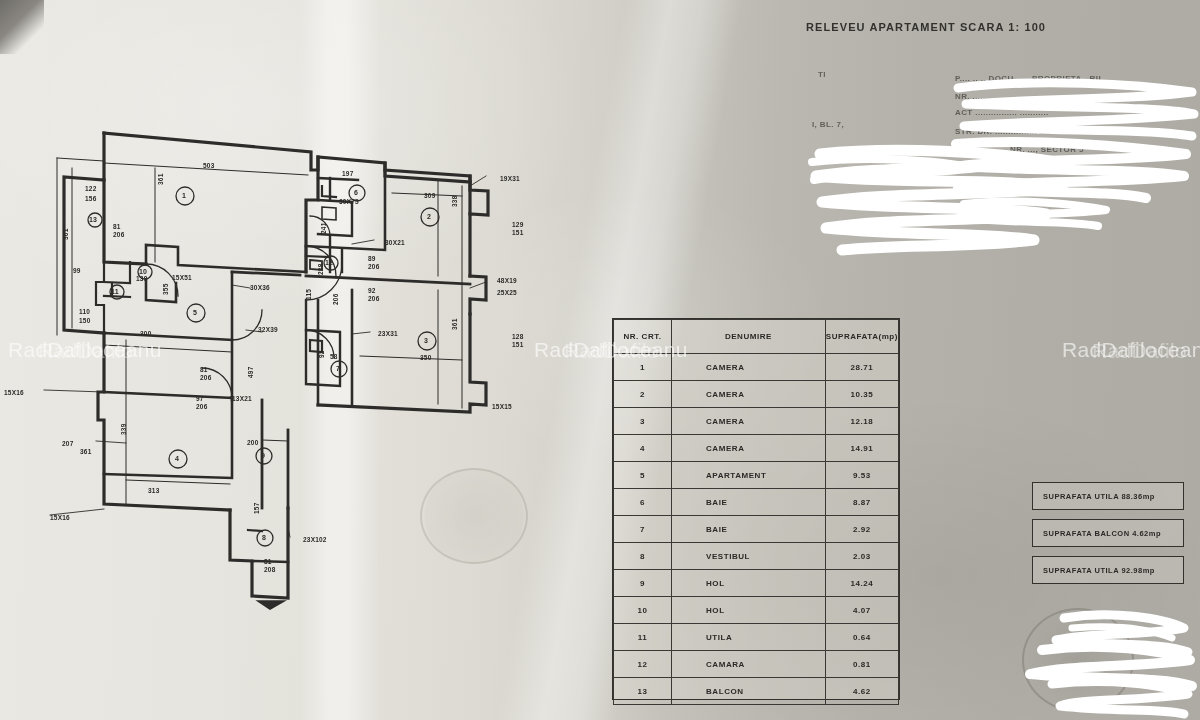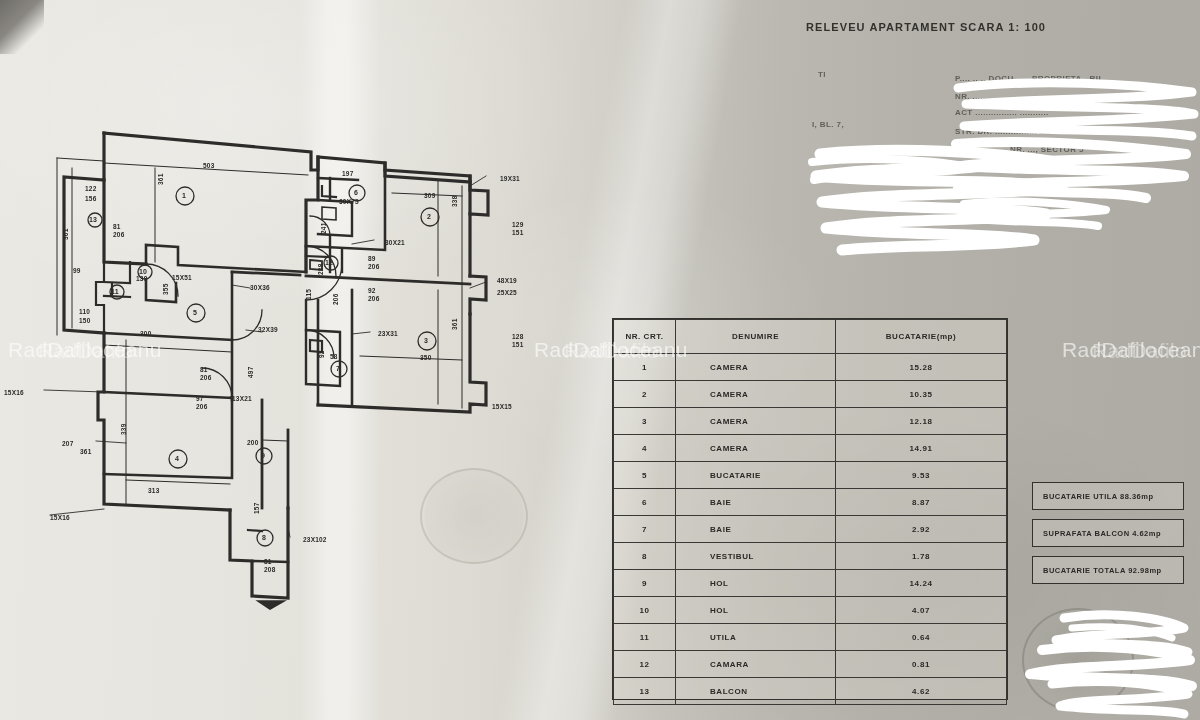--- a/index.html
+++ b/index.html
@@ -67,21 +67,21 @@
 
   
   .faint {
     position:absolute; color:#4a4845; font-size:8px; font-weight:700;
     letter-spacing:.4px; white-space:nowrap; opacity:.78;
   }
 
   
   #schedule {
     position:absolute; left:612px; top:318px;
-    width:396px; height:382px;
+    width:288px; height:382px;
     border:1.5px solid #33312e;
     background:rgba(225,223,216,0.35);
   }
   #schedule table { width:100%; height:100%; border-collapse:collapse; }
   #schedule th, #schedule td {
     border:1px solid #3a3835;
     color:#2b2927;
     font-size:8px;
     font-weight:700;
     letter-spacing:.55px;
@@ -378,63 +378,63 @@
   </div>
 
 <div id="paper-stamp"></div>
 
 <div id="schedule">
   <table>
     <thead>
       <tr>
         <th class="c-nr">NR. CRT.</th>
         <th class="c-name" style="text-align:center;padding-left:0">DENUMIRE</th>
-        <th class="c-area">BUCATARIE(mp)</th>
+        <th class="c-area">SUPRAFATA(mp)</th>
       </tr>
     </thead>
     <tbody id="schedule-body">
         <tr>
           <td class="c-nr">1</td>
           <td class="c-name">CAMERA</td>
-          <td class="c-area">15.28</td>
+          <td class="c-area">28.71</td>
         </tr>
         <tr>
           <td class="c-nr">2</td>
           <td class="c-name">CAMERA</td>
           <td class="c-area">10.35</td>
         </tr>
         <tr>
           <td class="c-nr">3</td>
           <td class="c-name">CAMERA</td>
           <td class="c-area">12.18</td>
         </tr>
         <tr>
           <td class="c-nr">4</td>
           <td class="c-name">CAMERA</td>
           <td class="c-area">14.91</td>
         </tr>
         <tr>
           <td class="c-nr">5</td>
-          <td class="c-name">BUCATARIE</td>
+          <td class="c-name">APARTAMENT</td>
           <td class="c-area">9.53</td>
         </tr>
         <tr>
           <td class="c-nr">6</td>
           <td class="c-name">BAIE</td>
           <td class="c-area">8.87</td>
         </tr>
         <tr>
           <td class="c-nr">7</td>
           <td class="c-name">BAIE</td>
           <td class="c-area">2.92</td>
         </tr>
         <tr>
           <td class="c-nr">8</td>
           <td class="c-name">VESTIBUL</td>
-          <td class="c-area">1.78</td>
+          <td class="c-area">2.03</td>
         </tr>
         <tr>
           <td class="c-nr">9</td>
           <td class="c-name">HOL</td>
           <td class="c-area">14.24</td>
         </tr>
         <tr>
           <td class="c-nr">10</td>
           <td class="c-name">HOL</td>
           <td class="c-area">4.07</td>
@@ -452,27 +452,27 @@
         <tr>
           <td class="c-nr">13</td>
           <td class="c-name">BALCON</td>
           <td class="c-area">4.62</td>
         </tr>
       </tbody>
   </table>
 </div>
 
 <div class="summary-box" id="sum-0">
-  <span>BUCATARIE UTILA  88.36mp</span>
+  <span>SUPRAFATA UTILA  88.36mp</span>
 </div>
 <div class="summary-box" id="sum-1">
   <span>SUPRAFATA BALCON  4.62mp</span>
 </div>
 <div class="summary-box" id="sum-2">
-  <span>BUCATARIE TOTALA  92.98mp</span>
+  <span>SUPRAFATA UTILA  92.98mp</span>
 </div>
 
 <div id="stamp-br"></div>
 <svg class="scribble" style="left:1012px;top:600px;width:188px;height:120px;" viewBox="0 0 188 120">
   <g stroke="#ffffff" fill="none" stroke-linecap="round" stroke-linejoin="round">
     <path stroke-width="9" d="M52 18 C 100 10, 150 18, 172 28 C 130 36, 80 32, 44 40 C 96 46, 150 42, 176 52"></path>
     <path stroke-width="10" d="M30 50 C 90 42, 150 50, 178 60 C 120 68, 60 64, 18 74 C 80 80, 150 76, 180 86"></path>
     <path stroke-width="9" d="M40 84 C 96 78, 150 84, 176 94 C 120 102, 70 98, 48 106 C 100 112, 150 108, 172 114"></path>
     <path stroke-width="7" d="M60 28 C 110 24, 140 30, 160 38"></path>
   </g>

